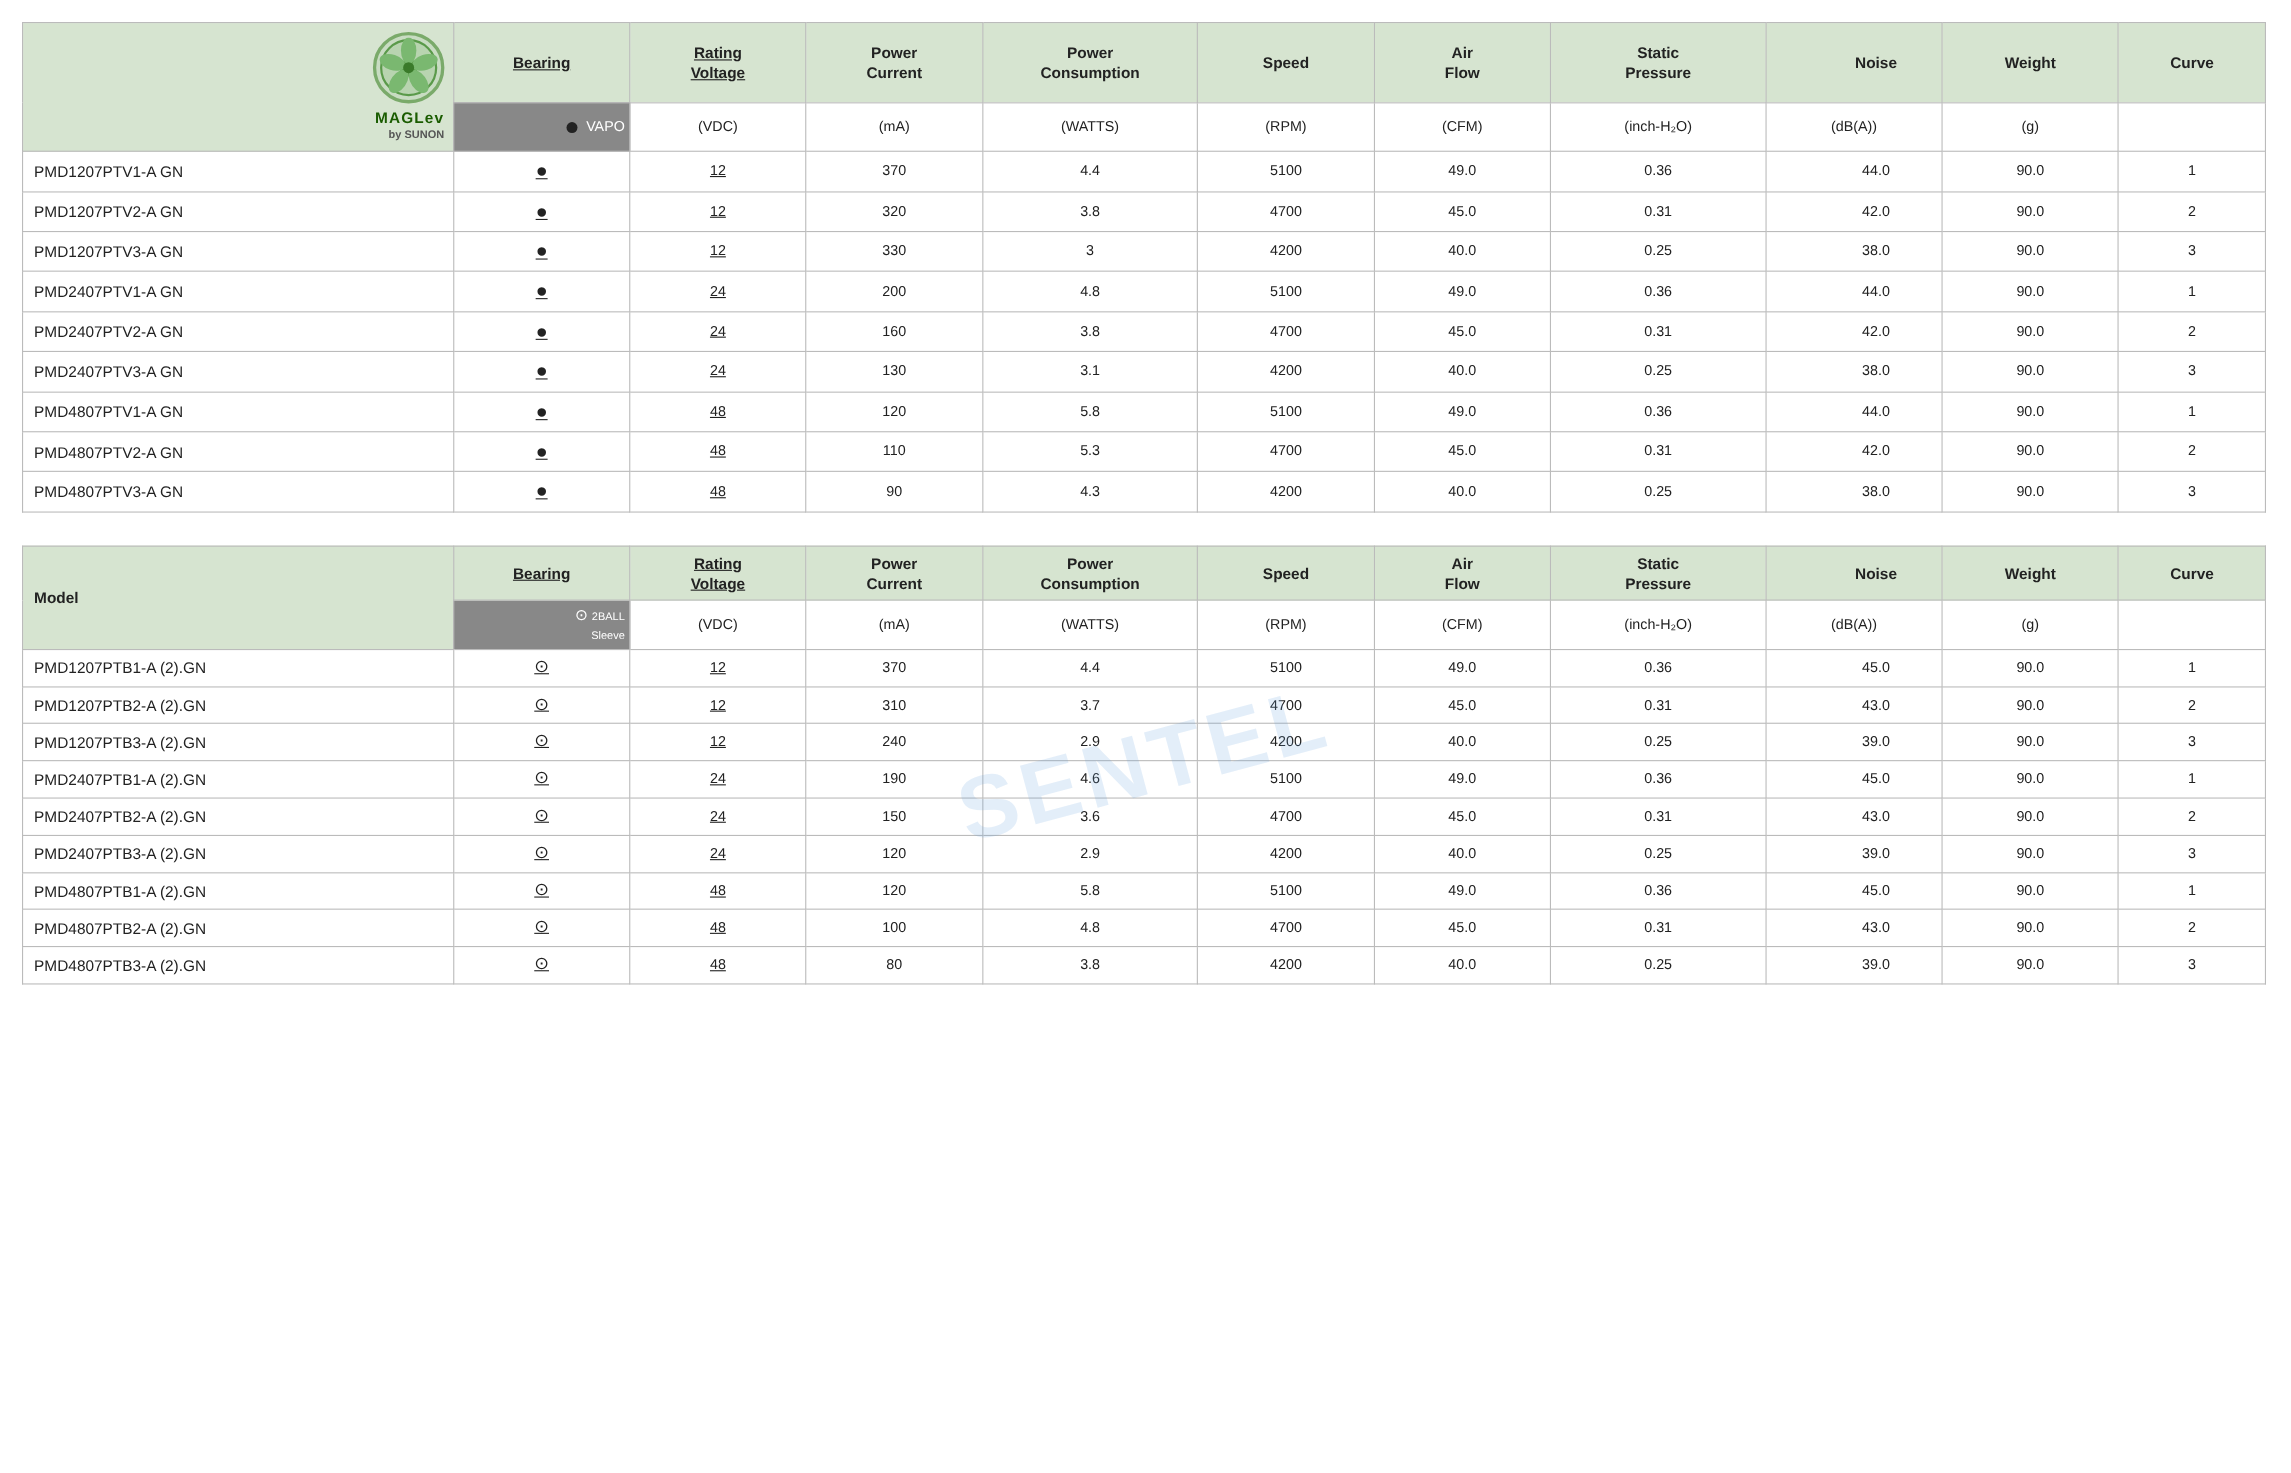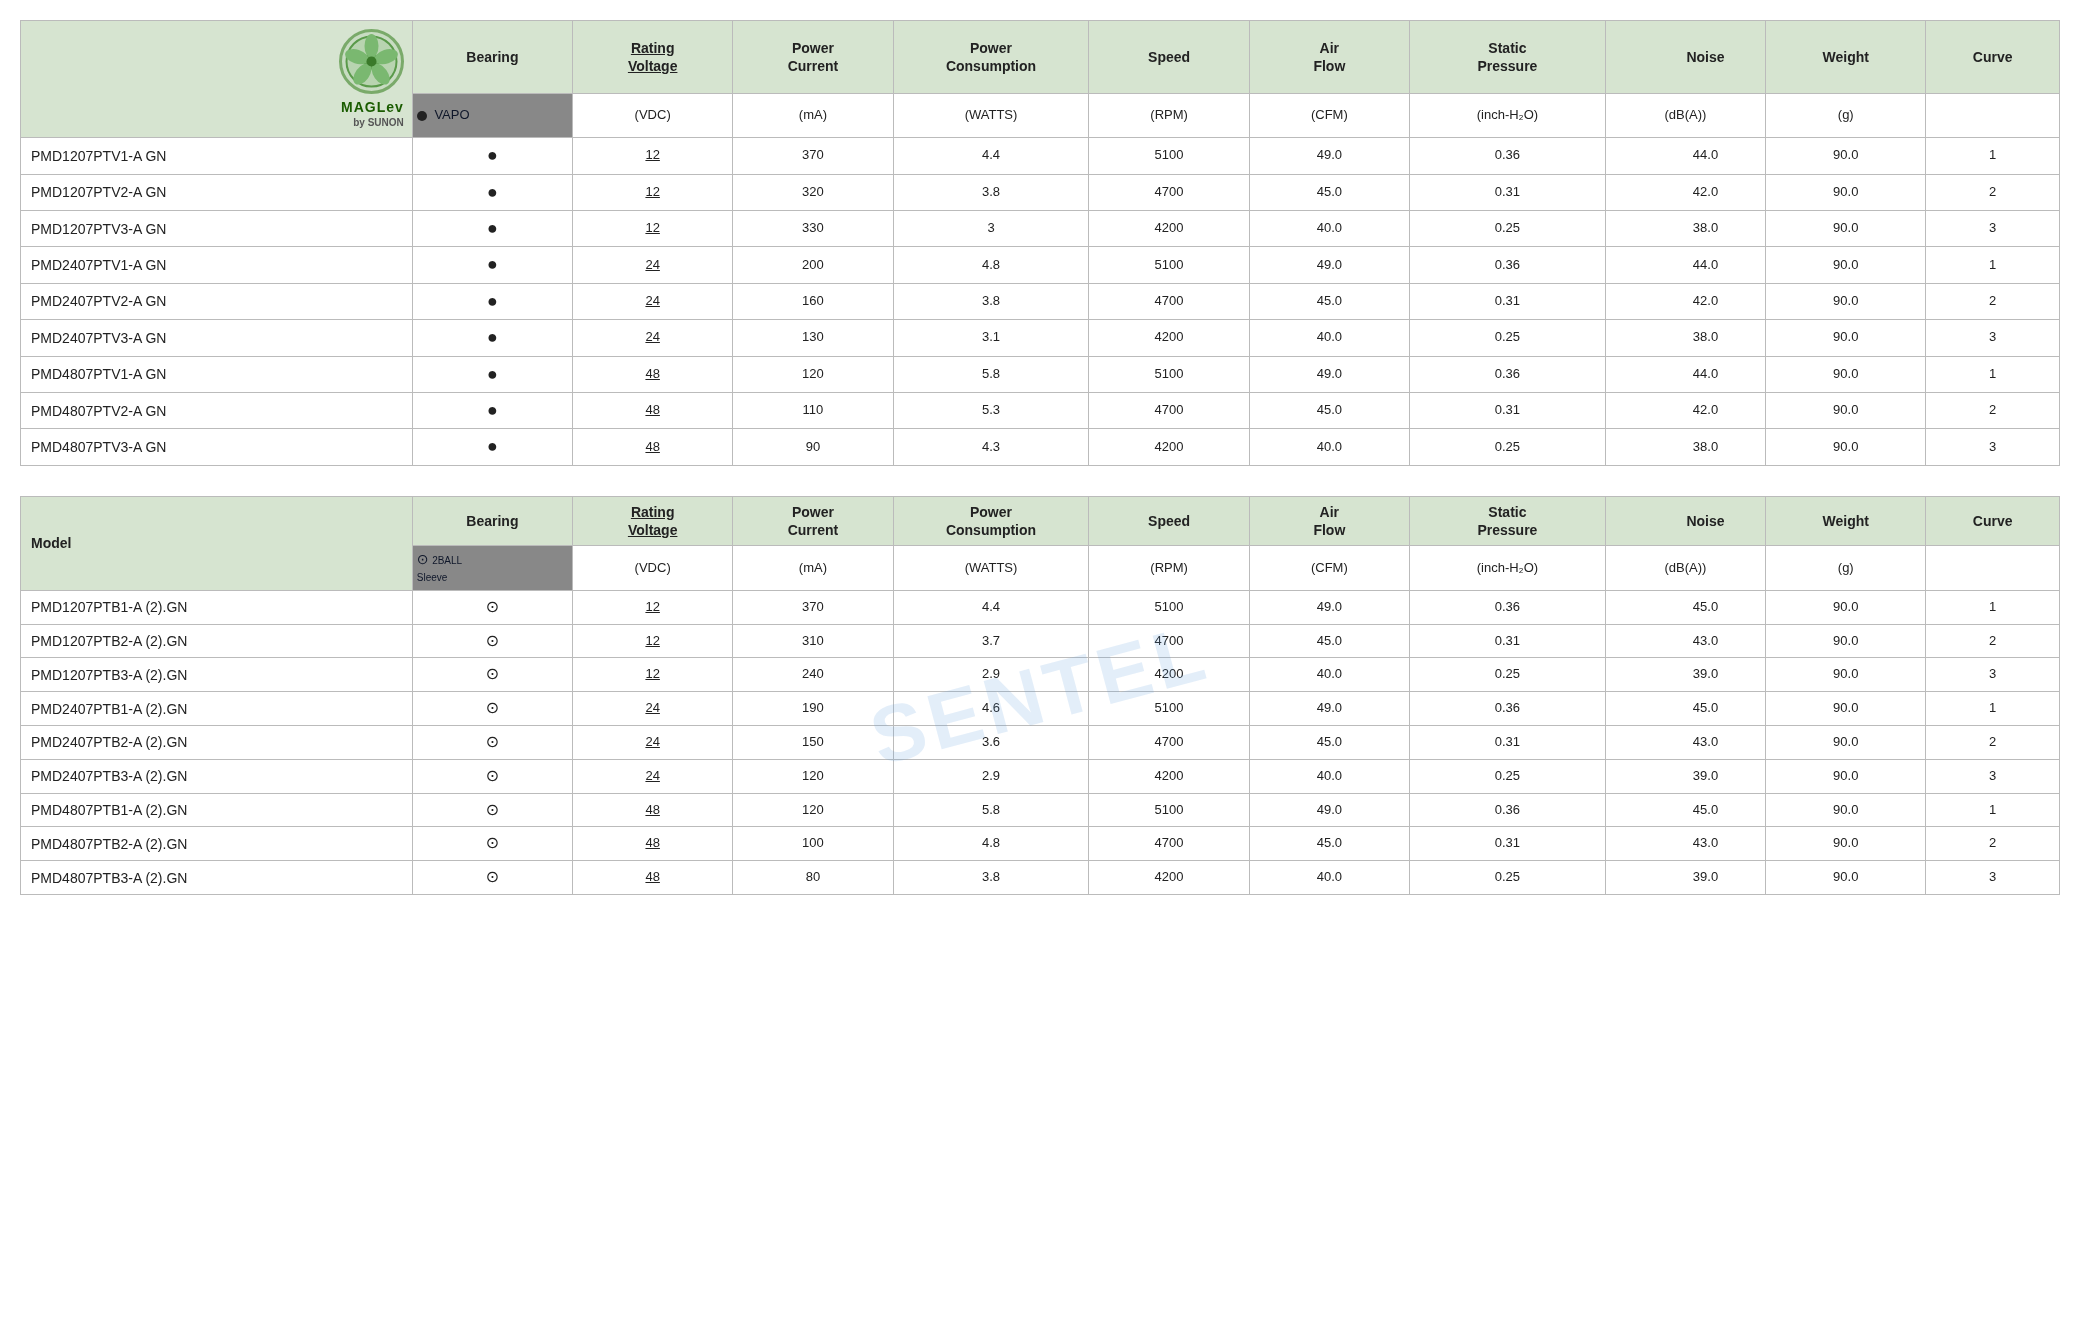--- a/index.html
+++ b/index.html
@@ -36,21 +36,21 @@
     }
     tbody tr {
       background: #fff;
     }
     .col-model {
       width: 220px;
       text-align: left;
       padding-left: 10px;
       font-size: 14px;
     }
-    .col-bearing { width: 90px; }
+    .col-bearing { width: 90px; text-decoration: underline; }
     .col-voltage { width: 90px; text-decoration: underline; }
     .col-current { width: 90px; }
     .col-power { width: 110px; }
     .col-speed { width: 90px; }
     .col-flow { width: 90px; text-align: center; }
     .col-pressure { width: 110px; }
     .col-noise { width: 90px; padding-left: 44px; }
     .col-weight { width: 90px; }
     .col-curve { width: 75px; }
 
@@ -91,22 +91,22 @@
     .logo-text-sunon {
       font-size: 10px;
       color: #555;
     }
     .bearing-dot {
       font-size: 18px;
       color: #222;
     }
     .vapo-cell {
       background: #888;
-      color: #0f172a;
-      text-align: left;
+      color: #ffffff;
+      text-align: right;
       padding: 4px;
     }
     .vapo-dot {
       display: inline-block;
       width: 10px;
       height: 10px;
       border-radius: 50%;
       background: #222;
       margin-right: 4px;
       vertical-align: middle;

